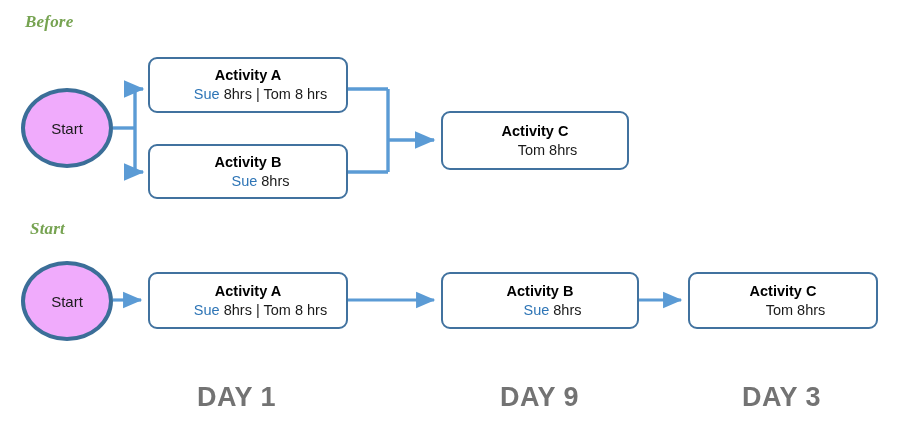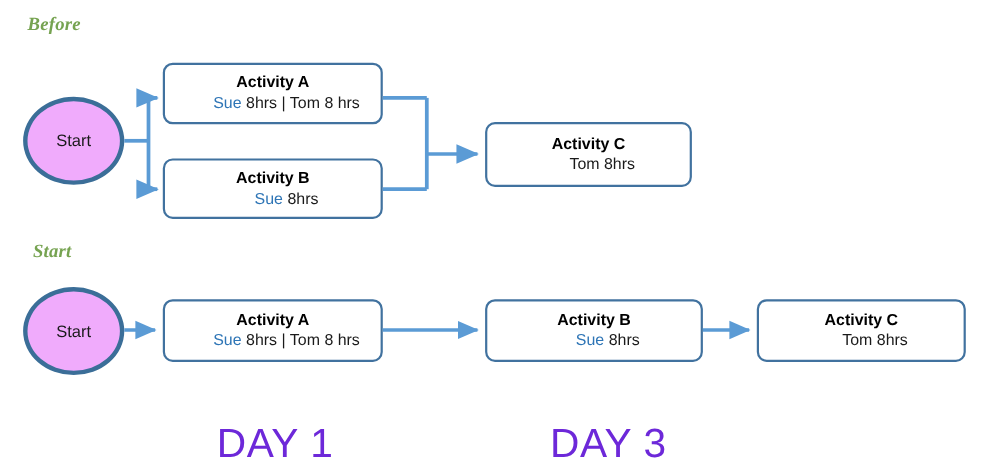--- a/index.html
+++ b/index.html
@@ -99,24 +99,25 @@
     top: 0;
     width: 901px;
     height: 431px;
     pointer-events: none;
   }
 
   
   .day-label {
     position: absolute;
     font-family: "Liberation Sans", sans-serif;
-    font-size: 37px;
-    color: #6d28d9;
+    font-size: 27px;
+    color: #737373;
     white-space: nowrap;
     letter-spacing: 0.5px;
+    font-weight: bold;
   }
   #day-1 { left: 197px; top: 382px; }
   #day-2 { left: 500px; top: 382px; }
   #day-3 { left: 742px; top: 382px; }
 </style>
 </head>
 <body>
 
 <div id="canvas">
 
@@ -198,15 +199,16 @@
     <g fill="none" stroke="#5B9BD5" stroke-width="3.2">
       <path d="M348,300 L434,300" marker-end="url(#arrowhead)"></path>
     </g>
 
     <g fill="none" stroke="#5B9BD5" stroke-width="3.2">
       <path d="M639,300 L681,300" marker-end="url(#arrowhead)"></path>
     </g>
   </svg>
 
   <div class="day-label" id="day-1">DAY 1</div>
-  <div class="day-label" id="day-2">DAY 3</div>
+  <div class="day-label" id="day-2">DAY 9</div>
+  <div class="day-label" id="day-3">DAY 3</div>
 
 </div>
 
 </body></html>

